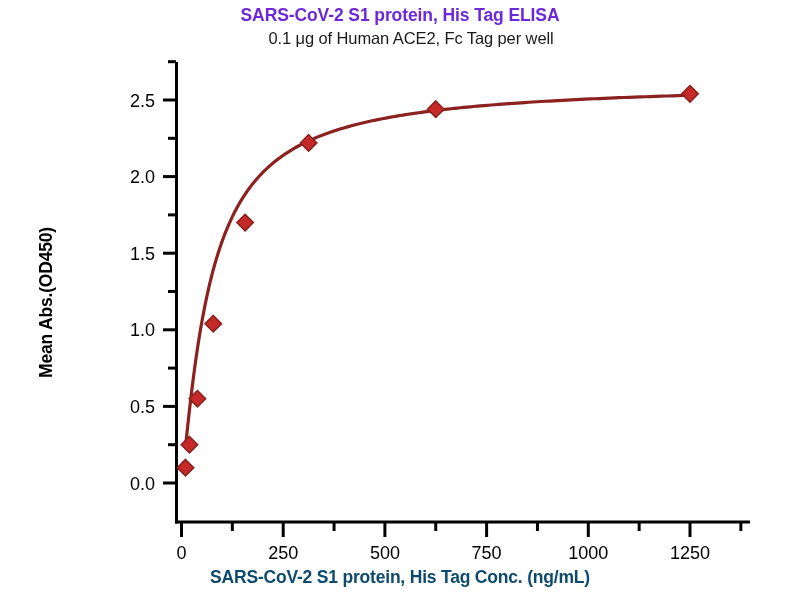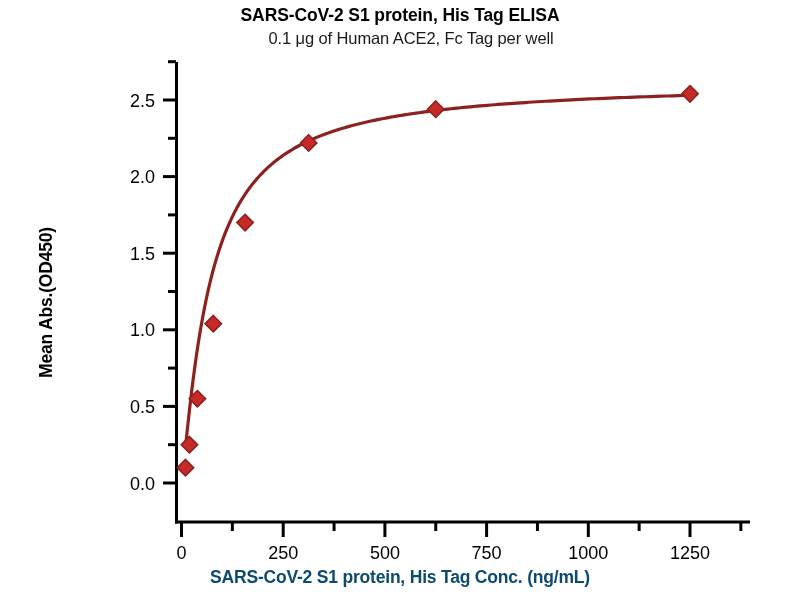--- a/index.html
+++ b/index.html
@@ -19,21 +19,21 @@
     height: 600px;
   }
   #chart-title {
     position: absolute;
     left: 0;
     top: 5px;
     width: 800px;
     text-align: center;
     font-size: 17.5px;
     font-weight: bold;
-    color: #000000;
+    color: #6d28d9;
     letter-spacing: -0.1px;
   }
   #chart-subtitle {
     position: absolute;
     left: 0;
     top: 29px;
     width: 800px;
     text-align: center;
     font-size: 16.5px;
     font-weight: normal;

